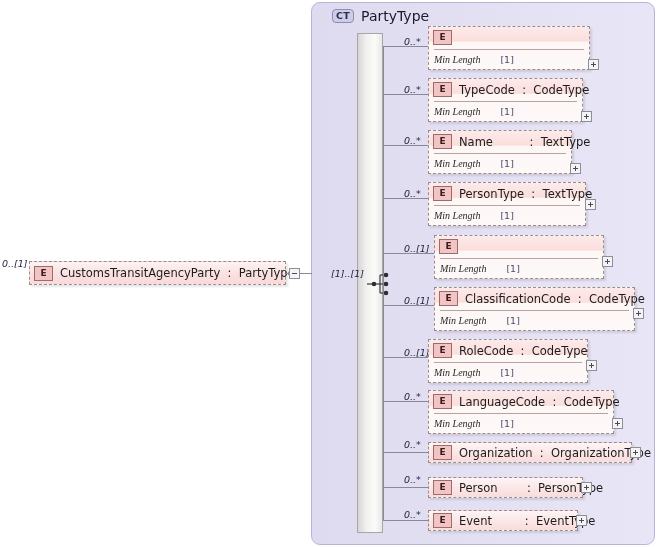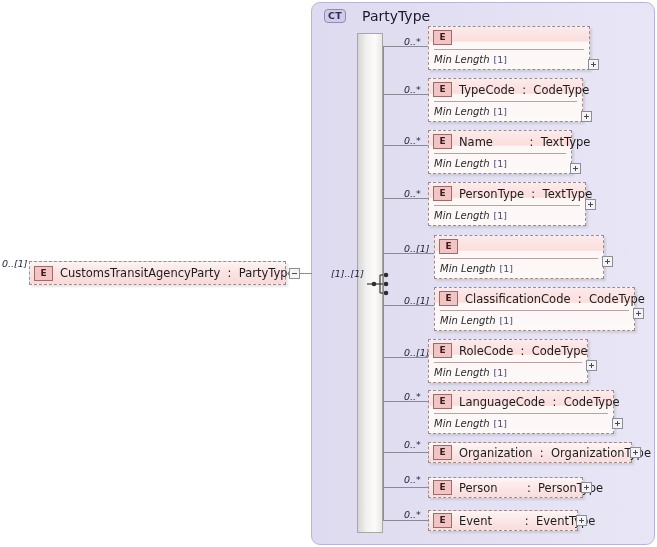--- a/index.html
+++ b/index.html
@@ -32,25 +32,25 @@
     top: 2px;
     width: 344px;
     height: 543px;
     background: linear-gradient(to right, #dedbf0 0%, #e2dff2 40%, #e8e6f6 100%);
     border: 1px solid #b8b4d8;
     border-radius: 9px;
     box-sizing: border-box;
   }
   .ct-header {
     position: absolute;
-    left: 12px;
+    left: 20px;
     top: 5px;
     display: flex;
     align-items: center;
-    gap: 16px;
+    gap: 7px;
   }
   .ct-badge {
     display: inline-block;
     border: 1px solid #8e8ab4;
     border-radius: 4px;
     background: #cfcce8;
     color: #2b2b55;
     font-size: 9.5px;
     font-weight: bold;
     letter-spacing: 0.3px;
@@ -174,21 +174,22 @@
     top: 24px;
     right: 4px;
     height: 19px;
     display: flex;
     align-items: center;
   }
   .facet-label {
     font-style: italic;
     font-size: 10px;
     color: #2a2a2a;
-    margin-right: 4px;
+    margin-right: 20px;
+    font-family: Liberation Serif, serif;
   }
   .facet-occ {
     font-size: 9.5px;
     color: #4a4a6a;
   }
 
   
   .expander {
     position: absolute;
     width: 11px;

